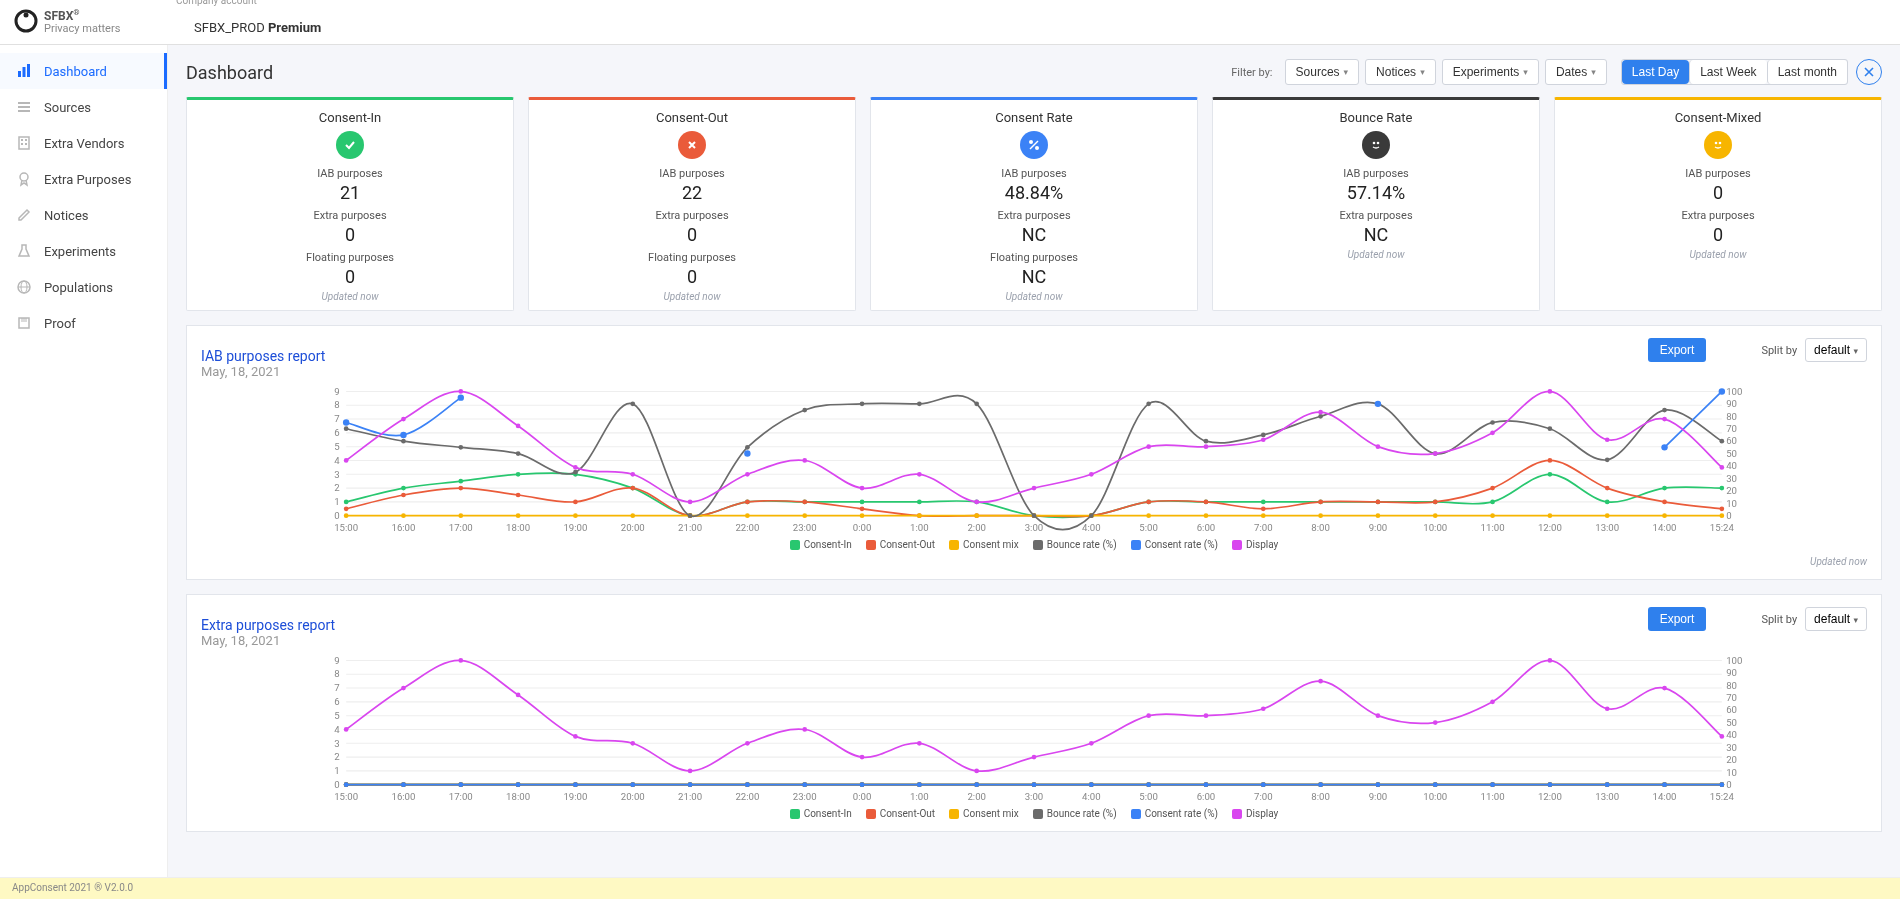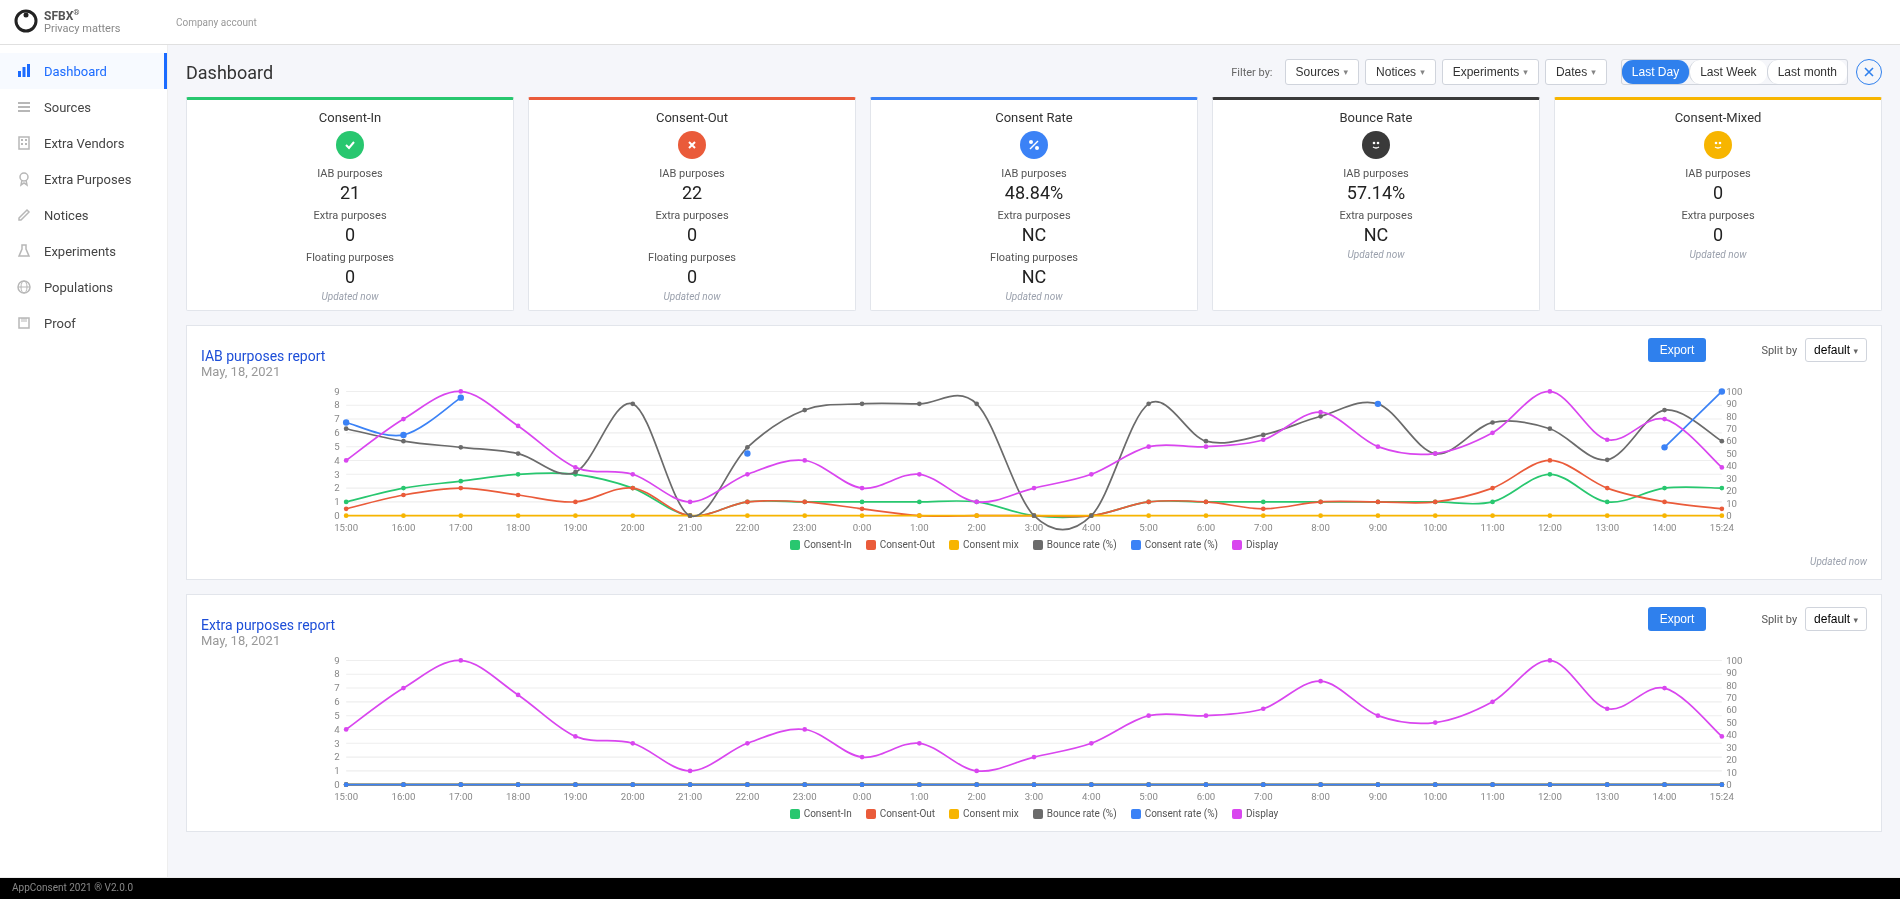--- a/index.html
+++ b/index.html
@@ -29,21 +29,21 @@
 
 .main { flex: 1; padding: 14px 18px; position: relative; }
 
 
 .page-head { display: flex; align-items: center; margin-bottom: 12px; }
 .page-title { font-size: 18px; color: #333; font-weight: 400; }
 .filters { margin-left: auto; display: flex; align-items: center; gap: 8px; }
 .filter-label { font-size: 11px; color: #666; margin-right: 4px; }
 .pill, .pill-group button { background: #fff; border: 1px solid #d0d4dc; border-radius: 3px; padding: 5px 10px; font-size: 12px; color: #333; cursor: pointer; display: inline-flex; align-items: center; gap: 4px; }
 .pill-group { display: inline-flex; border: 1px solid #d0d4dc; border-radius: 3px; overflow: hidden; }
-.pill-group button { border: none; border-left: 1px solid #d0d4dc; border-radius: 11px; }
+.pill-group button { border: none; border-left: 1px solid #d0d4dc; border-radius: 4px; }
 .pill-group button:first-child { border-left: none; }
 .pill-group button.active { background: #2f80ed; color: #fff; }
 .round-btn { width: 26px; height: 26px; border-radius: 50%; border: 1.5px solid #2f80ed; display: flex; align-items: center; justify-content: center; color: #2f80ed; cursor: pointer; }
 
 
 .kpis { display: flex; gap: 14px; margin-bottom: 14px; }
 .kpi { flex: 1; background: #fff; border: 1px solid #e2e5eb; border-top-width: 3px; border-radius: 2px; text-align: center; padding: 10px 8px 8px; font-size: 12px; }
 .kpi .k-title { font-size: 13px; color: #333; margin-bottom: 6px; }
 .kpi .k-circle { width: 28px; height: 28px; border-radius: 50%; margin: 4px auto 8px; display: flex; align-items: center; justify-content: center; color: #fff; }
 .kpi .k-label { font-size: 11px; color: #555; margin-top: 6px; }
@@ -61,21 +61,21 @@
 .split-select { border: 1px solid #d0d4dc; border-radius: 3px; padding: 4px 8px; font-size: 12px; background: #fff; cursor: pointer; }
 
 .chart-wrap { position: relative; }
 .chart-svg { width: 100%; height: 150px; display: block; }
 .legend { display: flex; gap: 14px; justify-content: center; flex-wrap: wrap; margin-top: 4px; font-size: 10px; color: #555; }
 .legend .lg { display: flex; align-items: center; gap: 4px; }
 .legend .sw { width: 10px; height: 10px; border-radius: 2px; display: inline-block; }
 .panel .updated { text-align: right; font-size: 10px; color: #9aa0ac; font-style: italic; margin-top: 6px; }
 
 
-.footer { height: 22px; font-size: 10px; color: #888; padding: 4px 12px; background: #000000; border-top: 1px solid #eee; }
+.footer { height: 22px; font-size: 10px; color: #888; padding: 4px 12px; background: #fef9c3; border-top: 1px solid #eee; }
 
 .chev { font-size: 9px; opacity: .6; }
 </style>
 </head>
 <body>
 
 <div class="topbar">
   <div class="logo-area">
     <span class="logo-icon">
       <svg viewBox="0 0 24 24" width="24" height="24">
@@ -83,20 +83,21 @@
           <circle cx="12" cy="6" r="2.5" fill="#222"></circle>
         </svg>
     </span>
     <div class="logo-text">
       <div class="logo-main"><span>SFBX</span><sup style="font-size:8px;">®</sup></div>
       <div>Privacy matters</div>
     </div>
   </div>
   <div class="account-area">
     <div class="sub">Company account</div>
+    <div class="main"><span>SFBX_PROD</span> <b>Premium</b></div>
   </div>
 </div>
 
 <div class="layout">
 
   <div class="sidebar" id="sidebar">
       <div class="sidebar-item active">
         <span class="s-icon" style="color:#1b6bff">
           <svg width="16" height="16" viewBox="0 0 16 16">
             <rect x="2" y="8" width="3" height="6" fill="currentColor"></rect>

